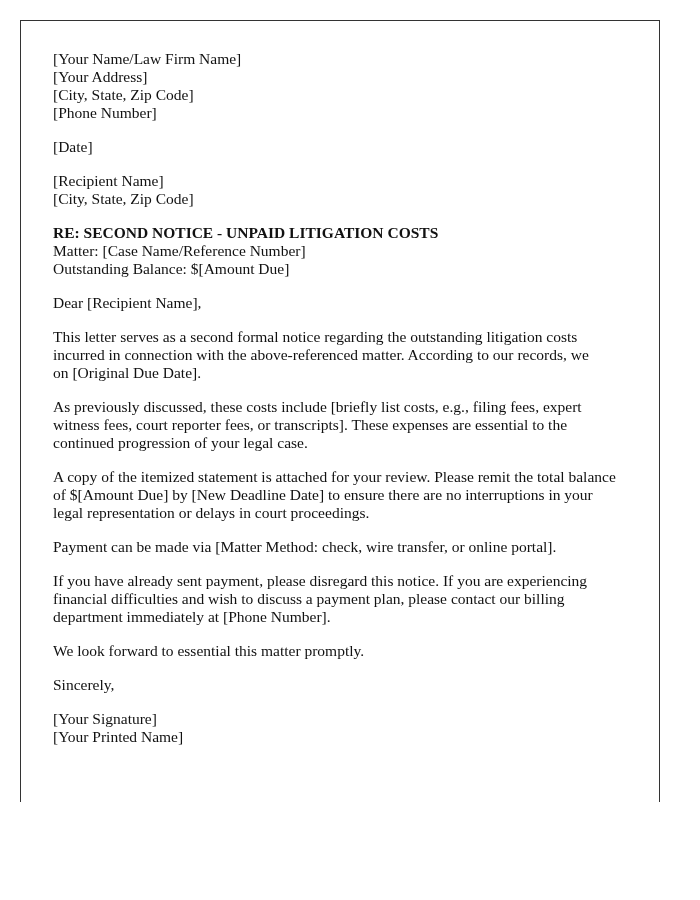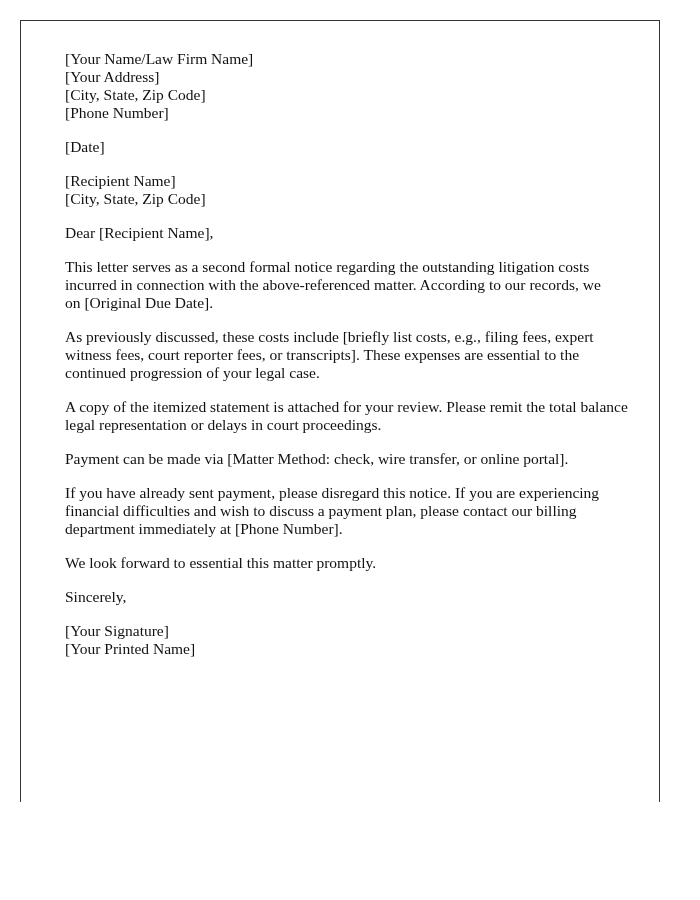--- a/index.html
+++ b/index.html
@@ -1,21 +1,21 @@
 <!DOCTYPE html>
 <html><head>
 <meta charset="utf-8">
 <style>
   html, body { margin:0; padding:0; background:#fff; }
   body { width:700px; height:900px; position:relative; overflow:hidden;
          font-family:"Liberation Serif","DejaVu Serif",serif; color:#111; font-size:15.5px; line-height:18px; }
   .page { position:absolute; left:20px; top:20px; width:640px; height:782px;
           border:1px solid #333; border-bottom:none; box-sizing:border-box; }
   .content { position:absolute; left:28px; top:29px; width:590px; }
-  .block { margin:0 0 16px 16px; }
+  .block { margin:0 0 16px 4px; }
   .line { display:block; white-space:nowrap; }
   .bold { font-weight:bold; }
 </style>
 </head>
 <body>
 
 <div class="page">
   <div class="content">
     <div class="block">
       <span class="line">[Your Name/Law Firm Name]</span>
@@ -24,34 +24,40 @@
       <span class="line">[Phone Number]</span>
     </div>
     <div class="block">
       <span class="line">[Date]</span>
     </div>
     <div class="block">
       <span class="line">[Recipient Name]</span>
       <span class="line">[City, State, Zip Code]</span>
     </div>
     <div class="block">
+      <span class="line bold">RE: SECOND NOTICE - UNPAID LITIGATION COSTS</span>
+      <span class="line">Matter: [Case Name/Reference Number]</span>
+      <span class="line">Outstanding Balance: $[Amount Due]</span>
+    </div>
+    <div class="block">
       <span class="line">Dear [Recipient Name],</span>
     </div>
     <div class="block">
       <span class="line">This letter serves as a second formal notice regarding the outstanding litigation costs</span>
       <span class="line">incurred in connection with the above-referenced matter. According to our records, we</span>
       <span class="line">on [Original Due Date].</span>
     </div>
     <div class="block">
       <span class="line">As previously discussed, these costs include [briefly list costs, e.g., filing fees, expert</span>
       <span class="line">witness fees, court reporter fees, or transcripts]. These expenses are essential to the</span>
       <span class="line">continued progression of your legal case.</span>
     </div>
     <div class="block">
       <span class="line">A copy of the itemized statement is attached for your review. Please remit the total balance</span>
+      <span class="line">of $[Amount Due] by [New Deadline Date] to ensure there are no interruptions in your</span>
       <span class="line">legal representation or delays in court proceedings.</span>
     </div>
     <div class="block">
       <span class="line">Payment can be made via [Matter Method: check, wire transfer, or online portal].</span>
     </div>
     <div class="block">
       <span class="line">If you have already sent payment, please disregard this notice. If you are experiencing</span>
       <span class="line">financial difficulties and wish to discuss a payment plan, please contact our billing</span>
       <span class="line">department immediately at [Phone Number].</span>
     </div>

